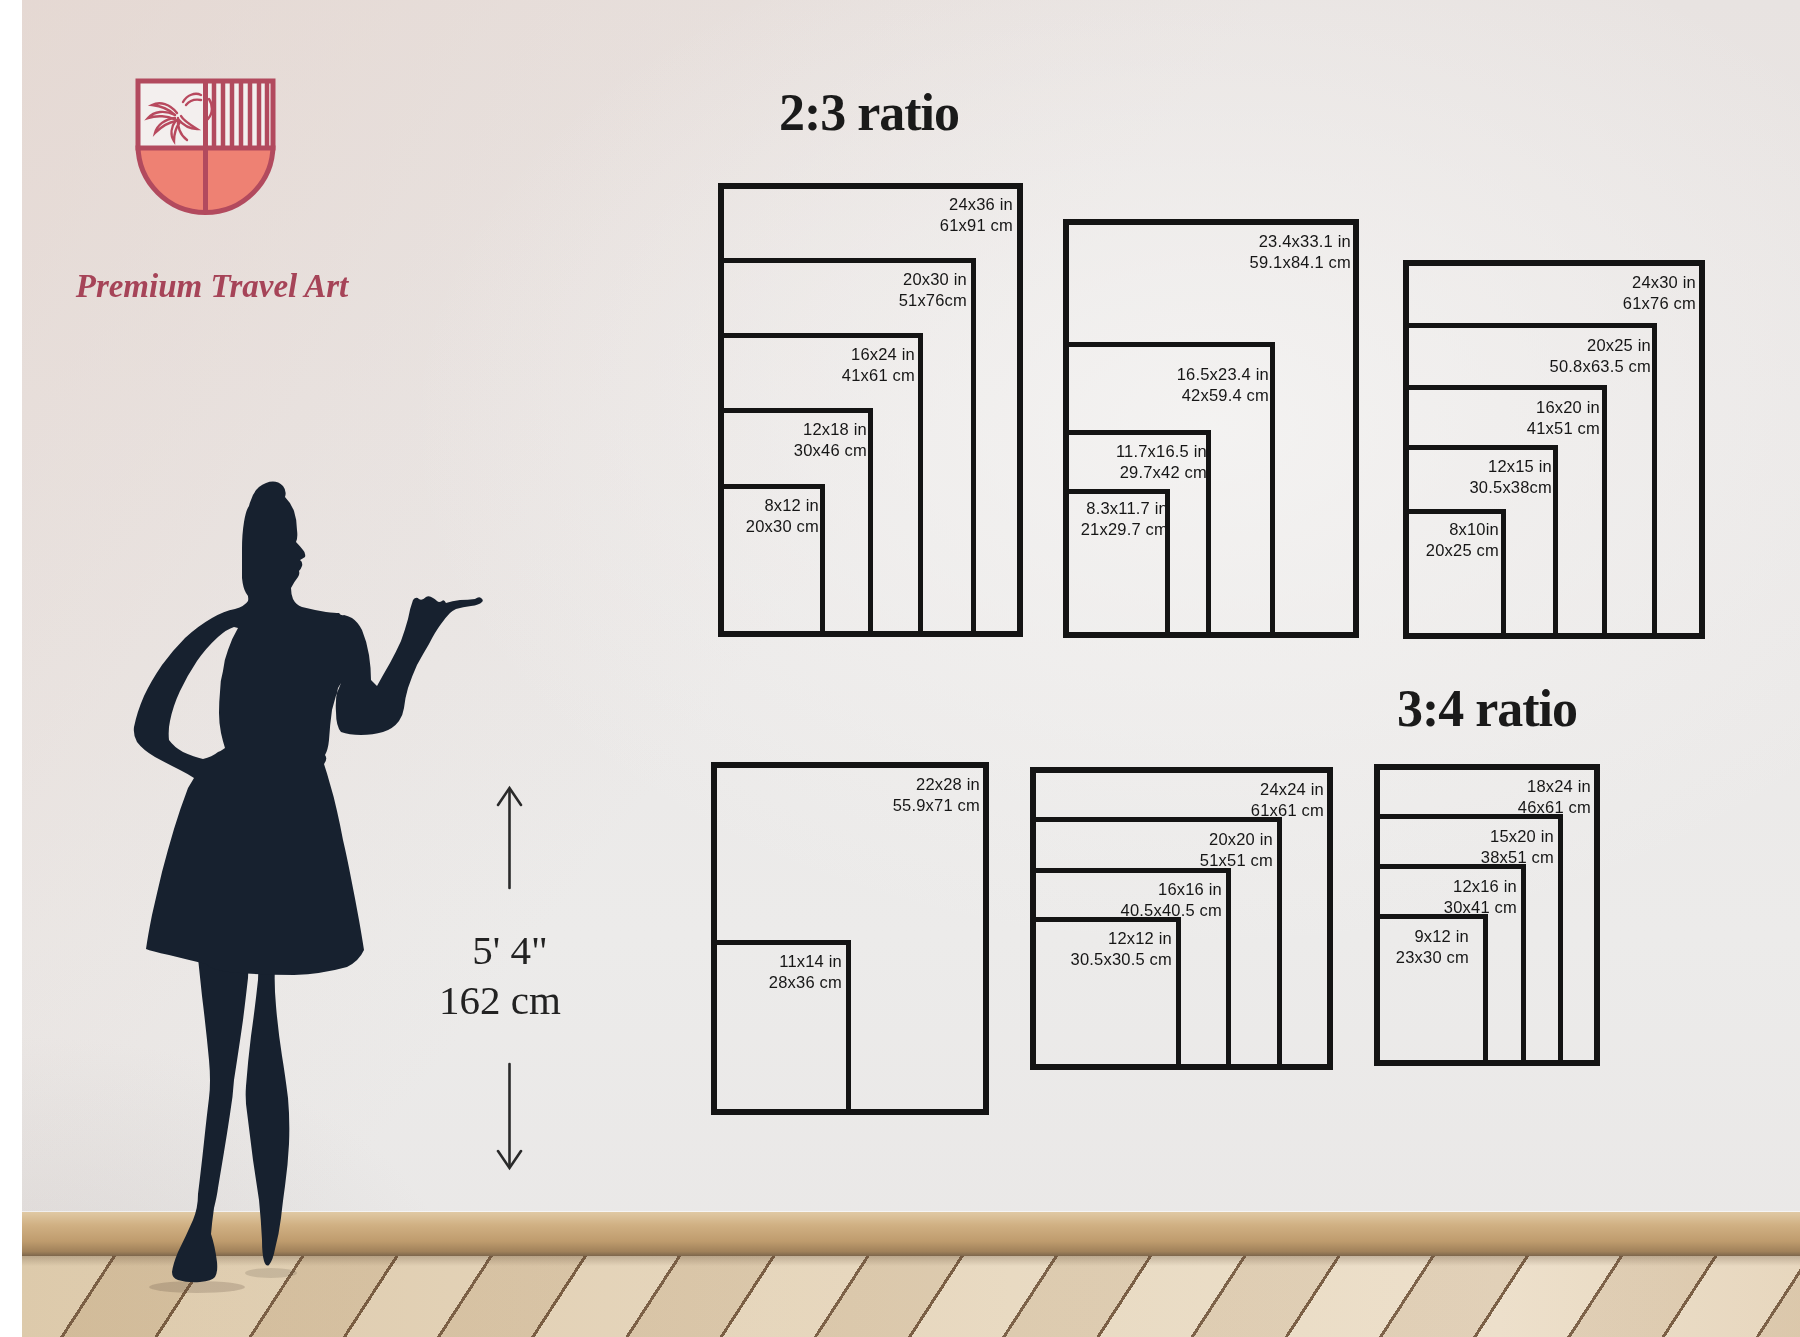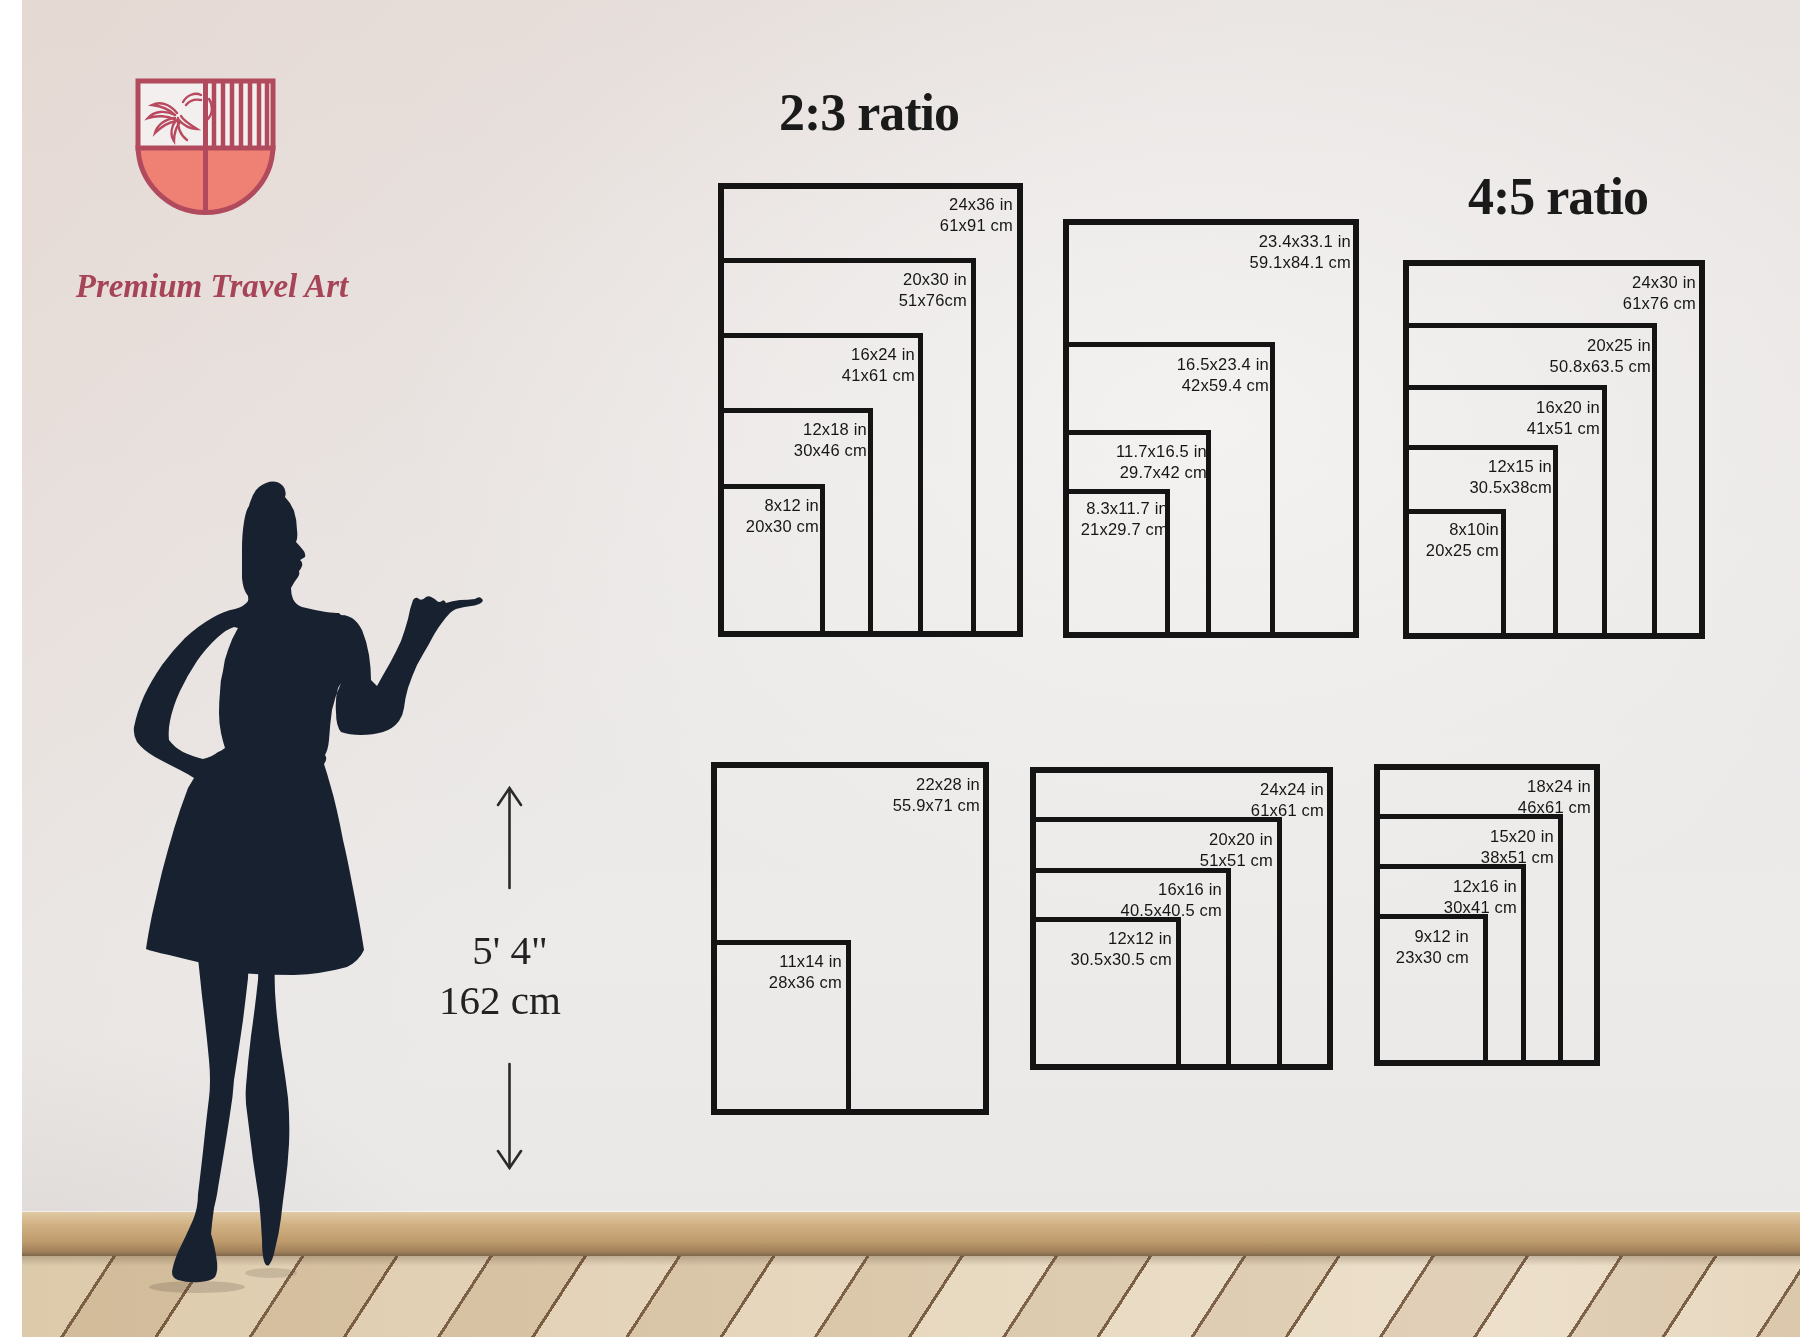--- a/index.html
+++ b/index.html
@@ -44,25 +44,24 @@
   <div class="lab" style="right:855px;top:269px">20x30 in<br>51x76cm</div>
   <div class="lab" style="right:907px;top:344px">16x24 in<br>41x61 cm</div>
   <div class="lab" style="right:955px;top:419px">12x18 in<br>30x46 cm</div>
   <div class="lab" style="right:1003px;top:495px">8x12 in<br>20x30 cm</div>
 
   <div class="rect b6" style="left:1041px;top:219px;width:296px;height:419px"></div>
   <div class="rect" style="left:1041px;top:342px;width:212px;height:296px"></div>
   <div class="rect" style="left:1041px;top:430px;width:148px;height:208px"></div>
   <div class="rect" style="left:1041px;top:489px;width:107px;height:149px"></div>
   <div class="lab" style="right:471px;top:231px">23.4x33.1 in<br>59.1x84.1 cm</div>
-  <div class="lab" style="right:553px;top:354px">16.5x23.4 in<br>42x59.4 cm</div>
+  <div class="lab" style="right:553px;top:364px">16.5x23.4 in<br>42x59.4 cm</div>
   <div class="lab" style="right:615px;top:441px">11.7x16.5 in<br>29.7x42 cm</div>
   <div class="lab" style="right:654px;top:498px">8.3x11.7 in<br>21x29.7 cm</div>
 
-  <div class="hd" style="left:1366px;top:171px;">4:5 ratio</div>
   <div class="rect b6" style="left:1381px;top:260px;width:302px;height:379px"></div>
   <div class="rect" style="left:1381px;top:323px;width:254px;height:316px"></div>
   <div class="rect" style="left:1381px;top:385px;width:204px;height:254px"></div>
   <div class="rect" style="left:1381px;top:445px;width:155px;height:194px"></div>
   <div class="rect" style="left:1381px;top:509px;width:103px;height:130px"></div>
   <div class="lab" style="right:126px;top:272px">24x30 in<br>61x76 cm</div>
   <div class="lab" style="right:171px;top:335px">20x25 in<br>50.8x63.5 cm</div>
   <div class="lab" style="right:222px;top:397px">16x20 in<br>41x51 cm</div>
   <div class="lab" style="right:270px;top:456px">12x15 in<br>30.5x38cm</div>
   <div class="lab" style="right:323px;top:519px">8x10in<br>20x25 cm</div>
@@ -74,20 +73,21 @@
 
   <div class="rect b6" style="left:1008px;top:767px;width:303px;height:303px"></div>
   <div class="rect" style="left:1008px;top:817px;width:252px;height:253px"></div>
   <div class="rect" style="left:1008px;top:868px;width:201px;height:202px"></div>
   <div class="rect" style="left:1008px;top:917px;width:151px;height:153px"></div>
   <div class="lab" style="right:498px;top:779px">24x24 in<br>61x61 cm</div>
   <div class="lab" style="right:549px;top:829px">20x20 in<br>51x51 cm</div>
   <div class="lab" style="right:600px;top:879px">16x16 in<br>40.5x40.5 cm</div>
   <div class="lab" style="right:650px;top:928px">12x12 in<br>30.5x30.5 cm</div>
 
+  <div class="hd" style="left:1295px;top:683px;">3:4 ratio</div>
   <div class="rect b6" style="left:1352px;top:764px;width:226px;height:302px"></div>
   <div class="rect" style="left:1352px;top:814px;width:189px;height:252px"></div>
   <div class="rect" style="left:1352px;top:864px;width:152px;height:202px"></div>
   <div class="rect" style="left:1352px;top:914px;width:114px;height:152px"></div>
   <div class="lab" style="right:231px;top:776px">18x24 in<br>46x61 cm</div>
   <div class="lab" style="right:268px;top:826px">15x20 in<br>38x51 cm</div>
   <div class="lab" style="right:305px;top:876px">12x16 in<br>30x41 cm</div>
   <div class="lab" style="right:353px;top:926px">9x12 in<br>23x30 cm</div>
 
   <div class="meas" style="left:408px;top:930px;width:160px;font-size:41px">5' 4"</div>

